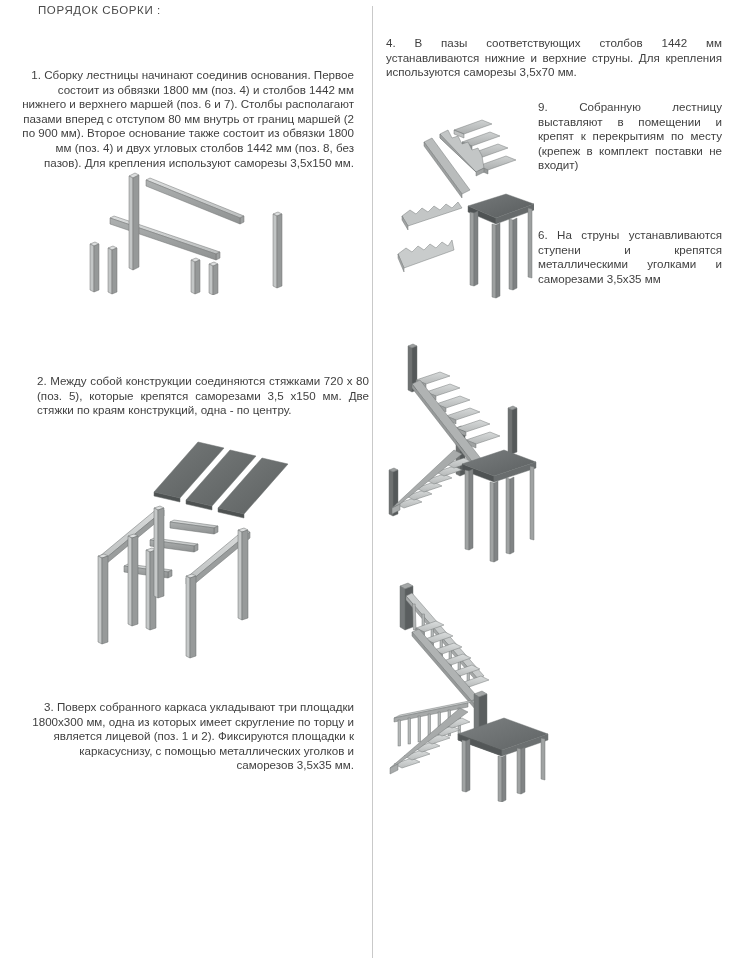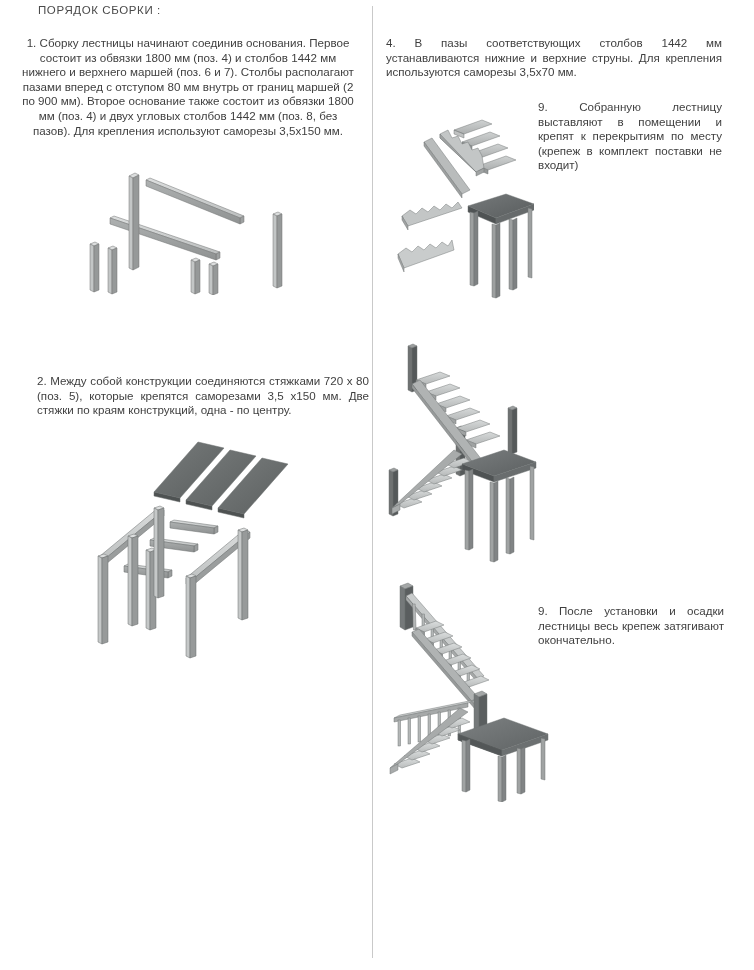--- a/index.html
+++ b/index.html
@@ -32,21 +32,21 @@
     letter-spacing: 0.6px;
     color: #4a4a4a;
   }
   .para {
     position: absolute;
     font-size: 11.6px;
     line-height: 14.6px;
     color: #3f3f3f;
   }
   .just { text-align: justify; }
-  .left { text-align: center; }
+  .left { text-align: right; margin-top: 32px; }
 
   
   #p1 { left: 22px; top: 36px;  width: 332px; }
   #p2 { left: 37px; top: 374px; width: 332px; }
   #p3 { left: 22px; top: 668px; width: 332px; }
 
   
   #p4 { left: 386px; top: 36px;  width: 336px; }
   #p5 { left: 538px; top: 100px; width: 184px; }
   #p6 { left: 538px; top: 228px; width: 184px; }
@@ -227,20 +227,21 @@
         </g>
         <g>
           <polygon points="152,92 158,90 162,92 156,94" fill="#dcdede"></polygon>
           <polygon points="152,92 156,94 156,182 152,180" fill="#c5c8c8"></polygon>
           <polygon points="156,94 162,92 162,180 156,182" fill="#979a9a"></polygon>
         </g>
       </g>
     </svg>
   </div>
 
+  <div class="para left" id="p3">3. Поверх собранного каркаса укладывают три площадки 1800х300 мм, одна из которых имеет скругление по торцу и является лицевой (поз. 1 и 2). Фиксируются площадки к каркасуснизу, с помощью металлических уголков и саморезов 3,5х35 мм.</div>
 
   <div class="para just" id="p4">4. В пазы соответствующих столбов 1442 мм устанавливаются нижние и верхние струны. Для крепления используются саморезы 3,5х70 мм.</div>
 
   <div class="figure" id="fig3">
     <svg viewBox="0 0 146 204" xmlns="http://www.w3.org/2000/svg">
       <defs>
         <linearGradient id="gStep" x1="0" y1="0" x2="0" y2="1">
           <stop offset="0" stop-color="#cfd2d2"></stop>
             <stop offset="1" stop-color="#acafaf"></stop>
         </linearGradient>
@@ -292,20 +293,21 @@
           <polygon points="108,127 112,125 112,198 108,200" fill="#7e8182"></polygon>
           <polygon points="140,110 144,111 144,180 140,179" fill="#9da0a0"></polygon>
           <polygon points="121,121 125,122 125,192 121,191" fill="#9da0a0"></polygon>
           <polygon points="125,122 129,120 129,190 125,192" fill="#7e8182"></polygon>
         </g>
       </g>
     </svg>
   </div>
 
   <div class="para just" id="p5">9. Собранную лестницу выставляют в помещении и крепят к перекрытиям по месту (крепеж в комплект поставки не входит)</div>
+  <div class="para just" id="p6">6. На струны устанавливаются ступени и крепятся металлическими уголками и саморезами 3,5х35 мм</div>
 
   <div class="figure" id="fig4">
     <svg viewBox="0 0 156 246" xmlns="http://www.w3.org/2000/svg">
       <defs>
         <linearGradient id="gTread" x1="0" y1="0" x2="0" y2="1">
           <stop offset="0" stop-color="#d6d9d9"></stop>
             <stop offset="1" stop-color="#b6b9b9"></stop>
         </linearGradient>
         <linearGradient id="gPlat" x1="0" y1="0" x2="1" y2="1">
           <stop offset="0" stop-color="#797d7e"></stop>
@@ -486,15 +488,14 @@
           <polygon points="112,190 116,191 116,236 112,235" fill="#a0a3a3"></polygon>
           <polygon points="116,191 120,189 120,234 116,236" fill="#818485"></polygon>
           <polygon points="155,172 159,173 159,214 155,213" fill="#a0a3a3"></polygon>
           <polygon points="131,182 135,183 135,228 131,227" fill="#a0a3a3"></polygon>
           <polygon points="135,183 139,181 139,226 135,228" fill="#818485"></polygon>
         </g>
       </g>
     </svg>
   </div>
 
-  <div class="para just" id="p9">9. После установки и осадки лестницы весь крепеж затягивают окончательно.</div>
 
 </div>
 
 </body></html>

